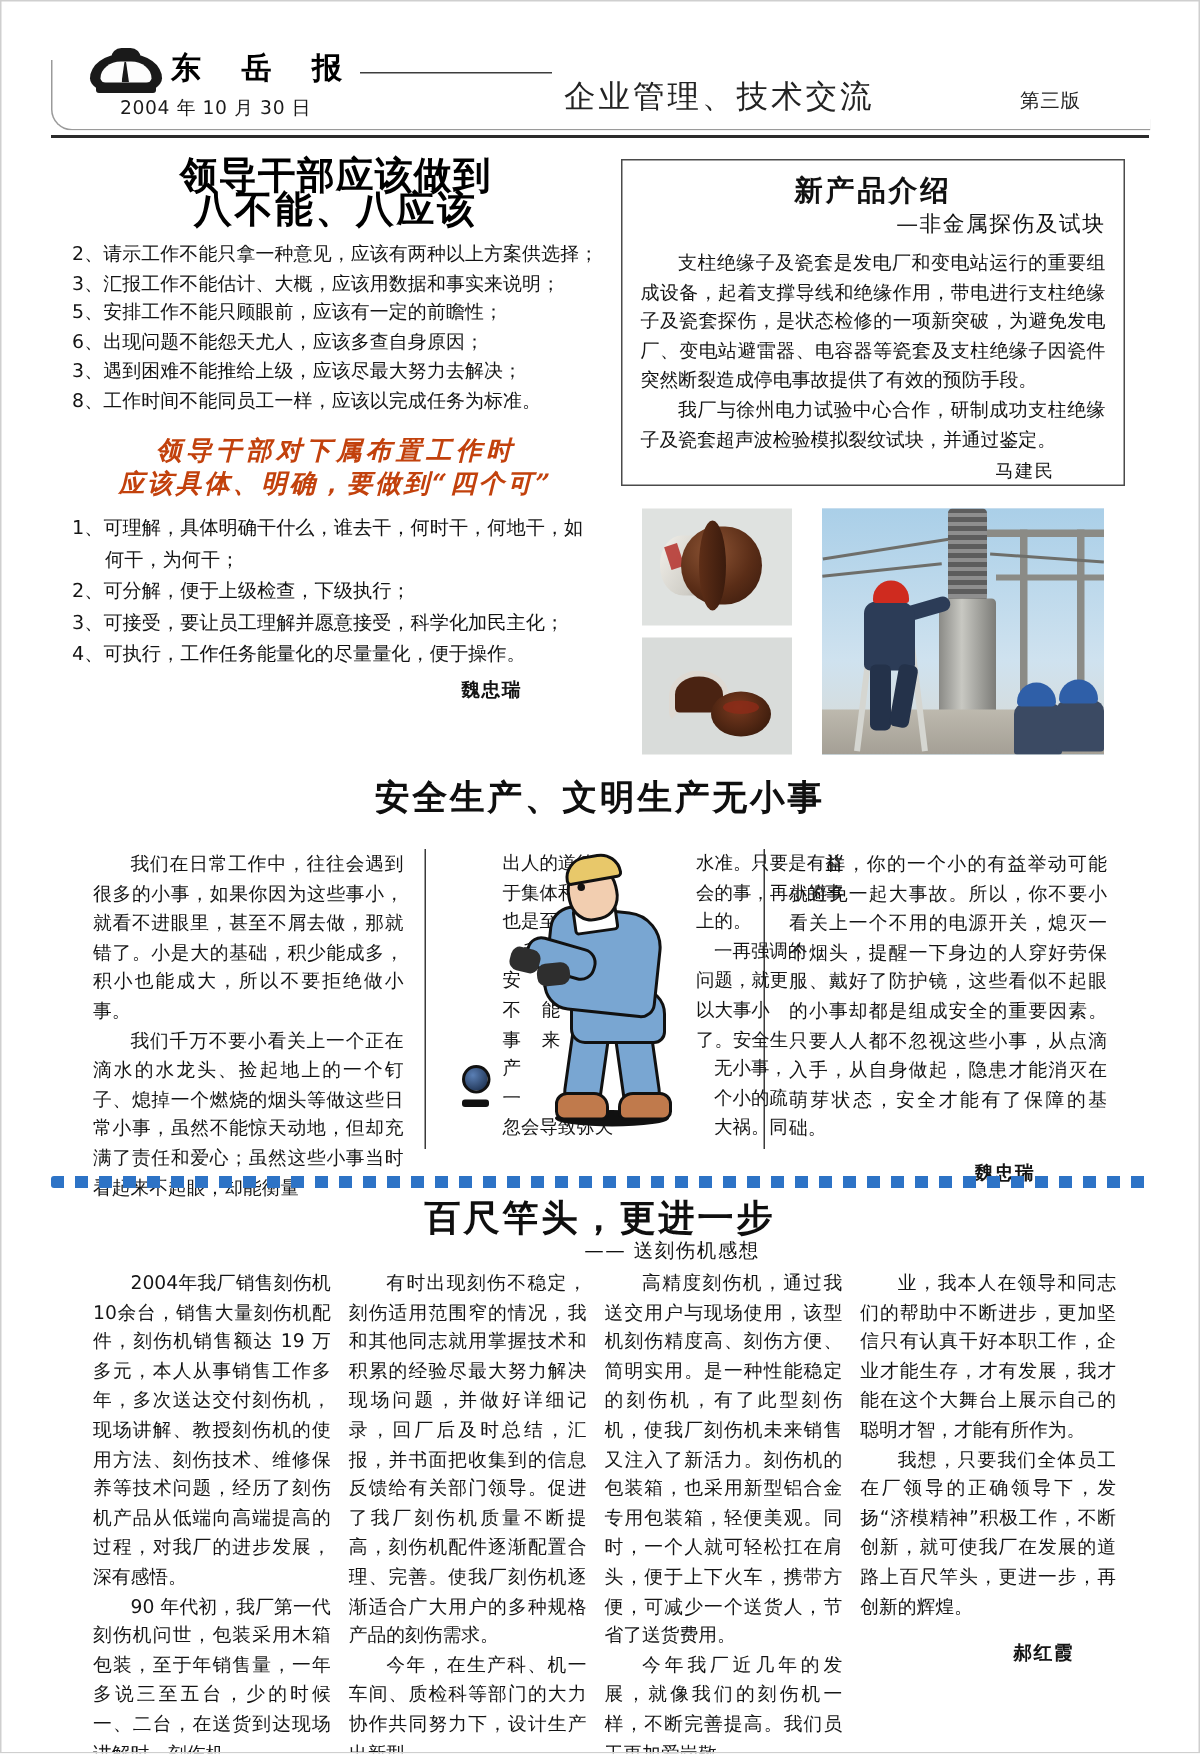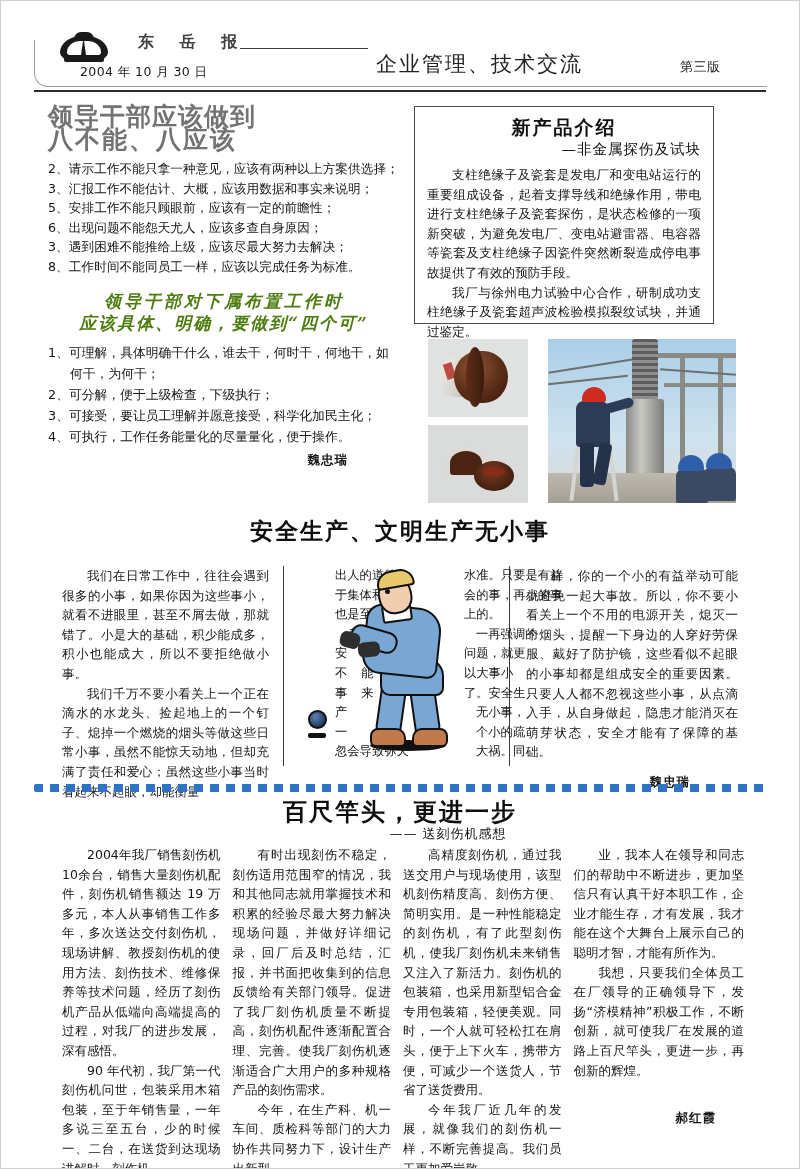--- a/index.html
+++ b/index.html
@@ -77,25 +77,25 @@
   }
   .logo .bell-base {
     position: absolute;
     left: 4px; top: 24px;
     width: 40px; height: 6px;
     background: #1a1a1a;
     border-radius: 2px;
   }
   .paper-name {
     position: absolute;
-    left: 104px; top: 0px;
+    left: 80px; top: 0px;
     font-family: "DejaVu Serif", "Liberation Serif", serif;
-    font-size: 16px;
+    font-size: 20px;
     font-weight: bold;
-    color: #404040;
+    color: #000000;
     letter-spacing: 10px;
     white-space: nowrap;
   }
   .mast-rule {
     position: absolute;
     left: 206px; top: 16px;
     width: 128px; height: 0;
     border-top: 1.5px solid #3d3d3d;
   }
   .mast-date {
@@ -130,25 +130,25 @@
     border-top: 2px solid #2b2b2b;
   }
 
   
   .art1 {
     position: absolute;
     left: 48px; top: 104px;
     width: 352px;
   }
   .art1-h1 {
-    text-align: left;
+    text-align: center;
     font-family: "DejaVu Sans", sans-serif;
     font-weight: bold;
     font-size: 25px;
-    color: #737373;
+    color: #000000;
     letter-spacing: 1px;
     line-height: 26px;
     margin: 0;
   }
   .art1-h1 .l2 {
     display: block;
     margin-top: -3px;
     letter-spacing: 2px;
   }
   .art1-list {
@@ -164,21 +164,21 @@
     text-indent: -20px;
     letter-spacing: 0.1px;
   }
   .art1-h2 {
     margin: 14px 0 2px 0;
     text-align: center;
     font-family: "DejaVu Serif", "Liberation Serif", serif;
     font-style: italic;
     font-weight: bold;
     font-size: 17px;
-    color: #4d7c0f;
+    color: #c2410c;
     line-height: 22px;
     letter-spacing: 3px;
   }
   .art1-h2 .l2 { display: block; letter-spacing: 2px; }
   .art1-list2 {
     margin: 8px 0 0 0;
     padding: 0;
     list-style: none;
     font-size: 12.8px;
     line-height: 21px;
@@ -195,21 +195,21 @@
     color: #141414;
     margin-top: 5px;
     padding-right: 52px;
     letter-spacing: 1px;
   }
 
   
   .prodbox {
     position: absolute;
     left: 414px; top: 106px;
-    width: 300px; height: 218px;
+    width: 336px; height: 218px;
     border: 1.5px solid #4a4a4a;
     box-sizing: border-box;
     padding: 8px 12px 6px 12px;
   }
   .prodbox-title {
     text-align: center;
     font-family: "DejaVu Serif", "Liberation Serif", serif;
     font-weight: bold;
     font-size: 19px;
     color: #111;
@@ -525,21 +525,21 @@
     font-size: 12.5px;
     line-height: 19.6px;
     color: #151515;
     text-align: justify;
     padding-right: 12px;
   }
   .c3:last-child { padding-right: 0; }
   .c3 p { margin: 0; text-indent: 25px; }
   .byline3 {
     text-align: right; font-size: 12.5px; font-weight: bold;
-    color: #141414; margin-top: 28px; padding-right: 28px; letter-spacing: 1px;
+    color: #141414; margin-top: 12px; padding-right: 28px; letter-spacing: 1px;
   }
   
   .page-edge {
     position: absolute; inset: 0;
     border: 1px solid #cfcfcf;
     pointer-events: none;
   }
 </style>
 </head>
 <body>

